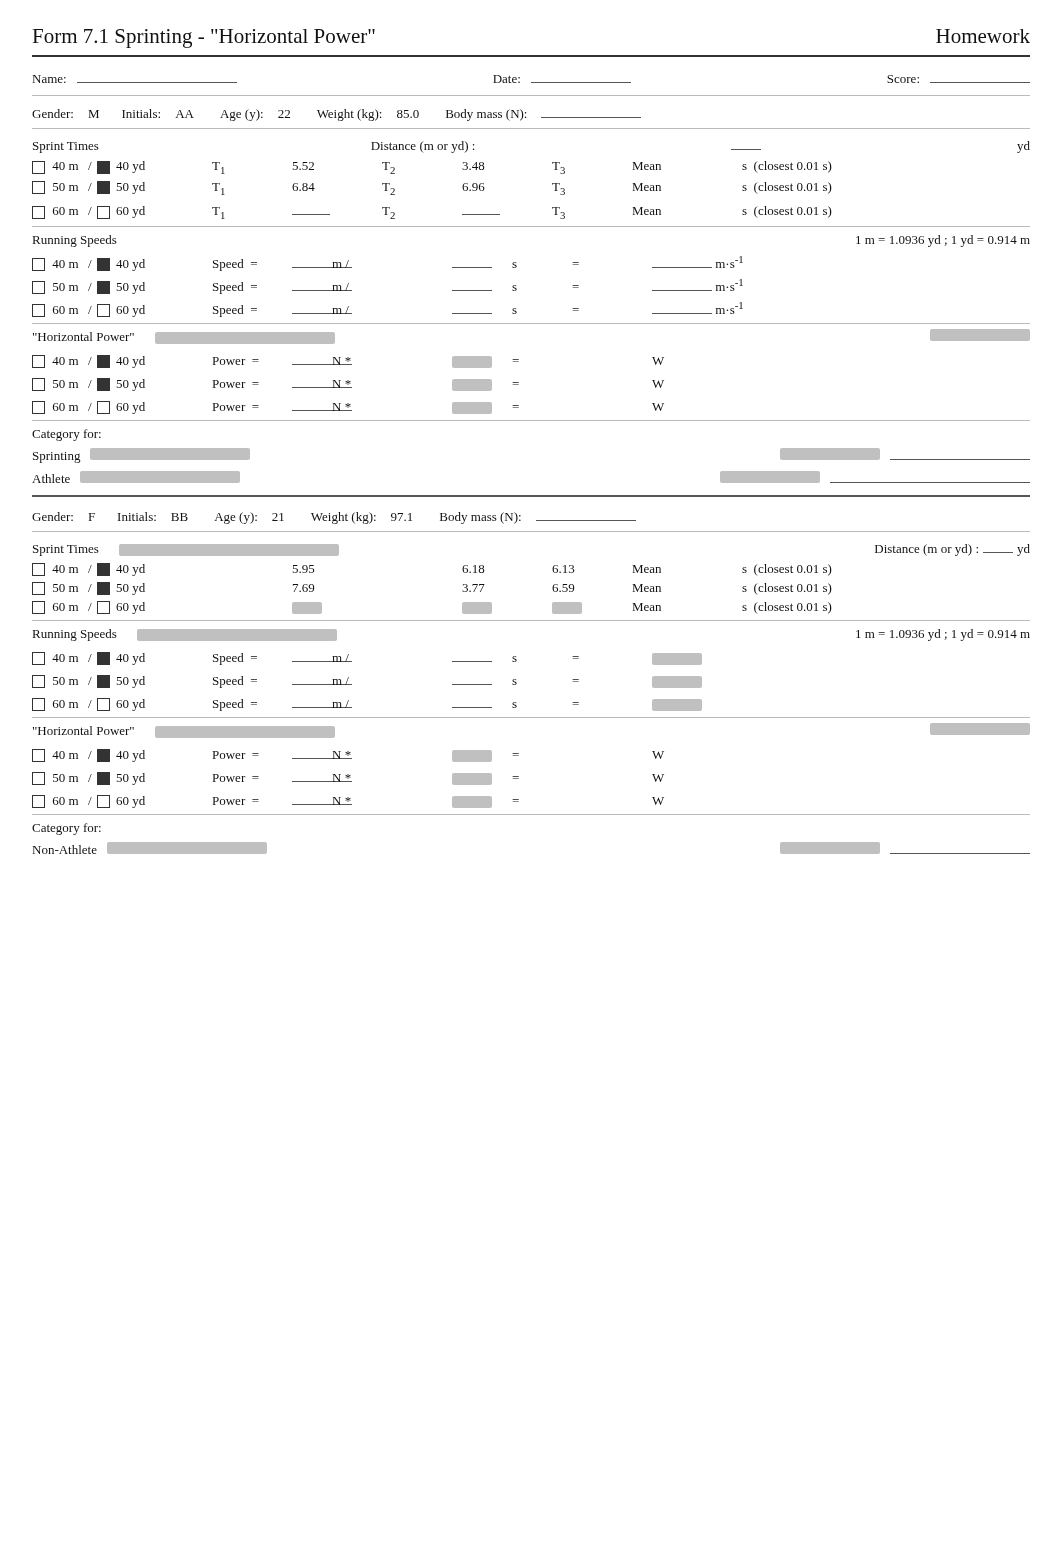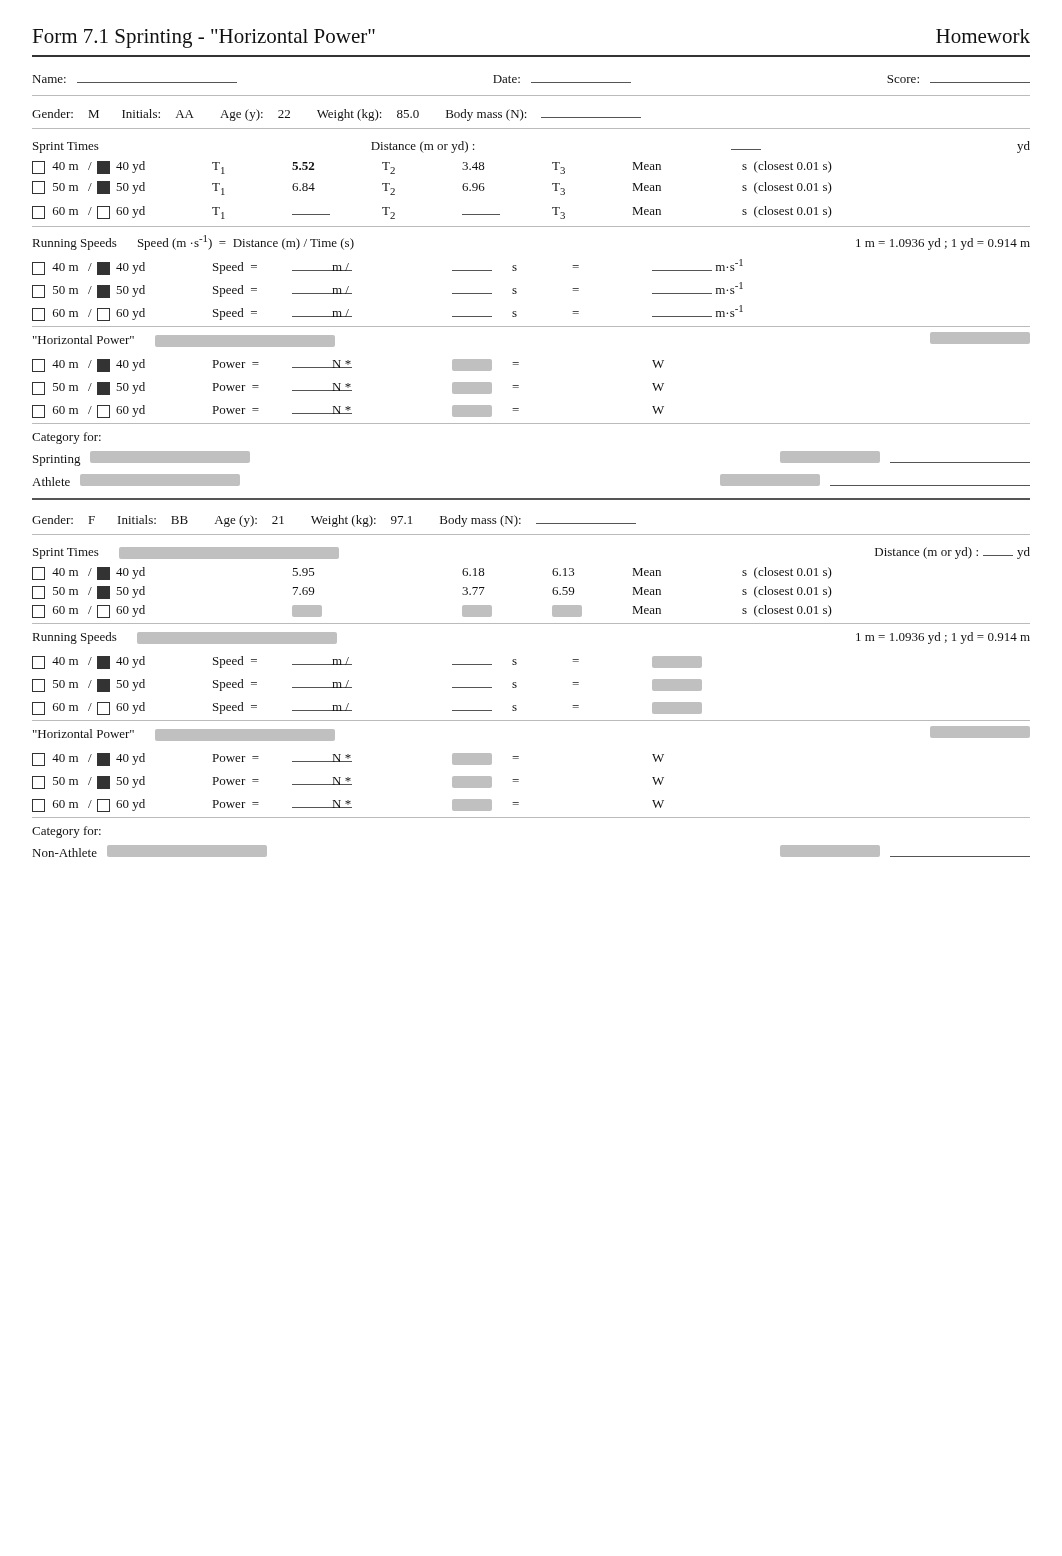--- a/index.html
+++ b/index.html
@@ -146,21 +146,21 @@
 
 <div class="sprint-row" style="margin-bottom:3px;">
   <div>
     <span class="checkbox"></span>
     <span style="margin:0 4px;">40 m</span>
     <span style="margin:0 2px;">/</span>
     <span class="checkbox-filled"></span>
     <span style="margin-left:3px;">40 yd</span>
   </div>
   <div>T<sub>1</sub></div>
-  <div style="font-weight:bold;">5.52</div>
+  <div style="font-weight:normal;">5.52</div>
   <div>T<sub>2</sub></div>
   <div>3.48</div>
   <div>T<sub>3</sub></div>
   <div>Mean</div>
   <div>s &nbsp;(closest 0.01 s)</div>
 </div>
 
 <div class="sprint-row" style="margin-bottom:3px;">
   <div>
     <span class="checkbox"></span>
@@ -192,21 +192,20 @@
   <div><span class="underline-field input-box-val"></span></div>
   <div>T<sub>3</sub></div>
   <div>Mean</div>
   <div>s &nbsp;(closest 0.01 s)</div>
 </div>
 
 <hr class="thin">
 
 <div class="section-header-row" style="margin-top:4px;">
   <span>Running Speeds</span>
-  <span style="flex:1; margin-left:20px;">Speed (m ·s<sup>-1</sup>) &nbsp;= &nbsp;Distance (m) / Time (s)</span>
   <span style="margin-left:20px;">1 m = 1.0936 yd ; 1 yd = 0.914 m</span>
 </div>
 
 <div class="speed-row" style="margin-bottom:3px;">
   <div>
     <span class="checkbox"></span>
     <span style="margin:0 4px;">40 m</span>
     <span style="margin:0 2px;">/</span>
     <span class="checkbox-filled"></span>
     <span style="margin-left:3px;">40 yd</span>

